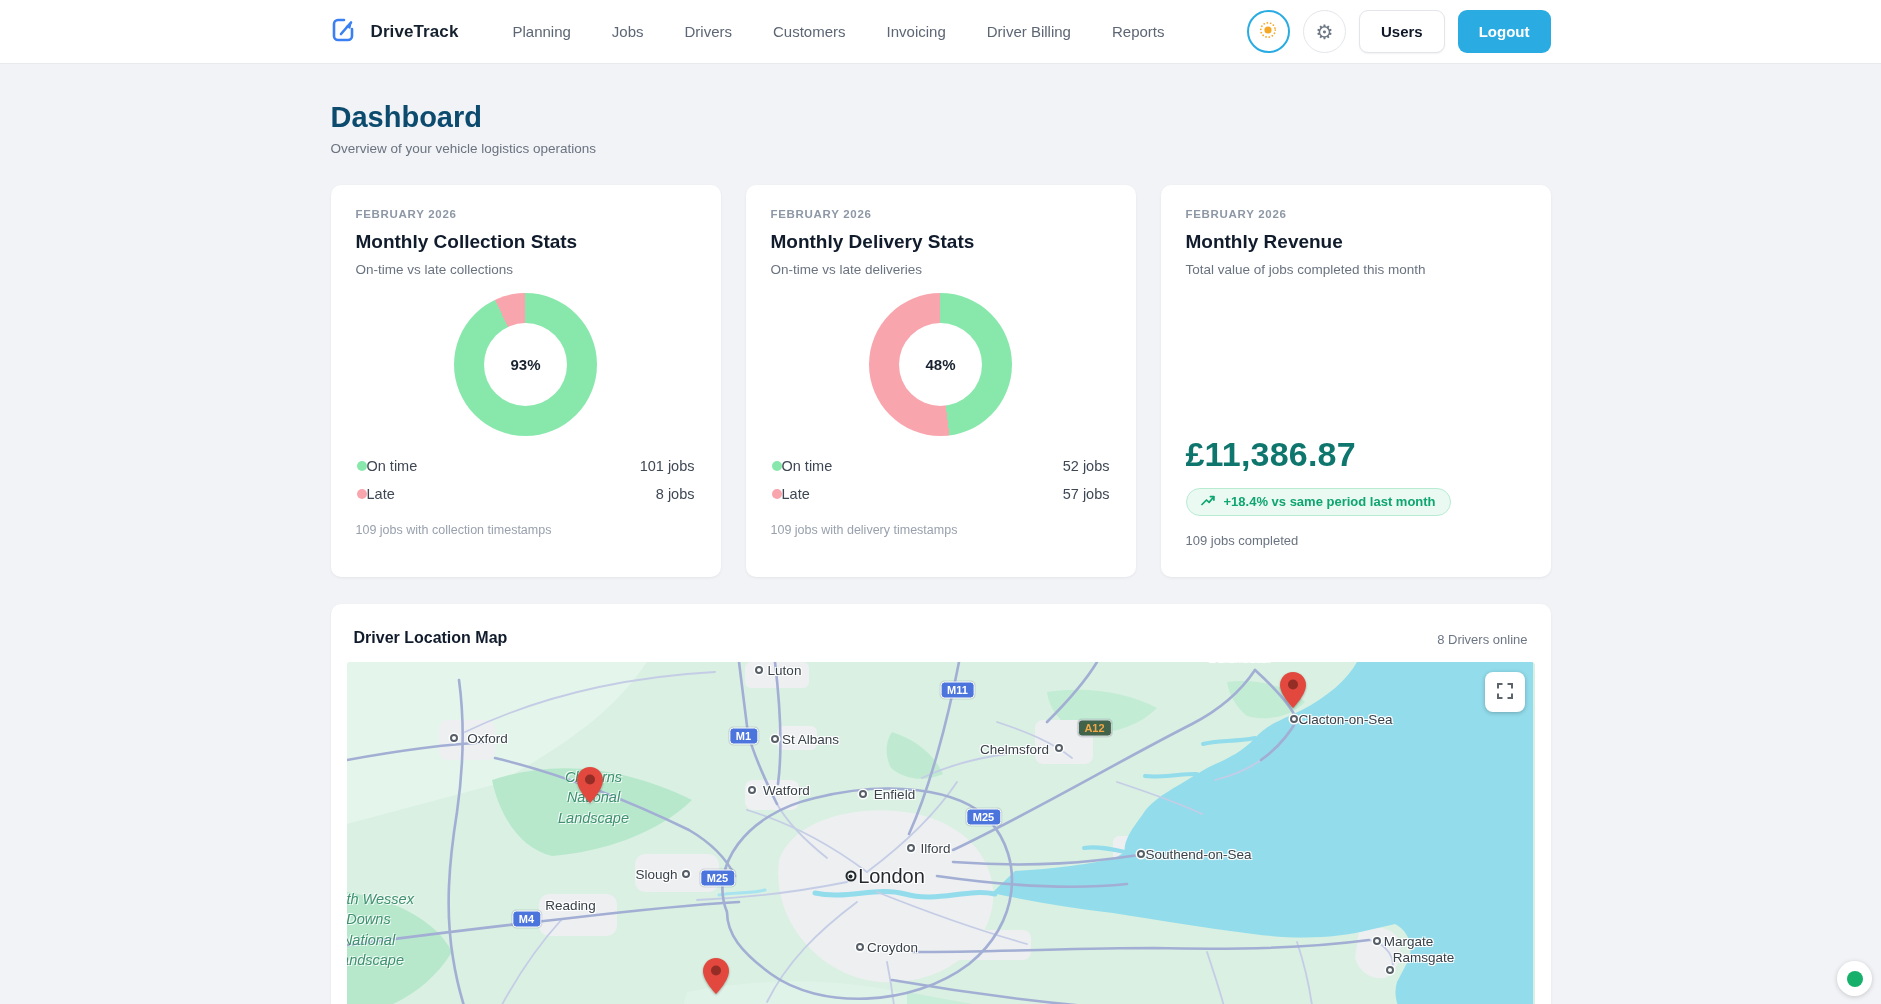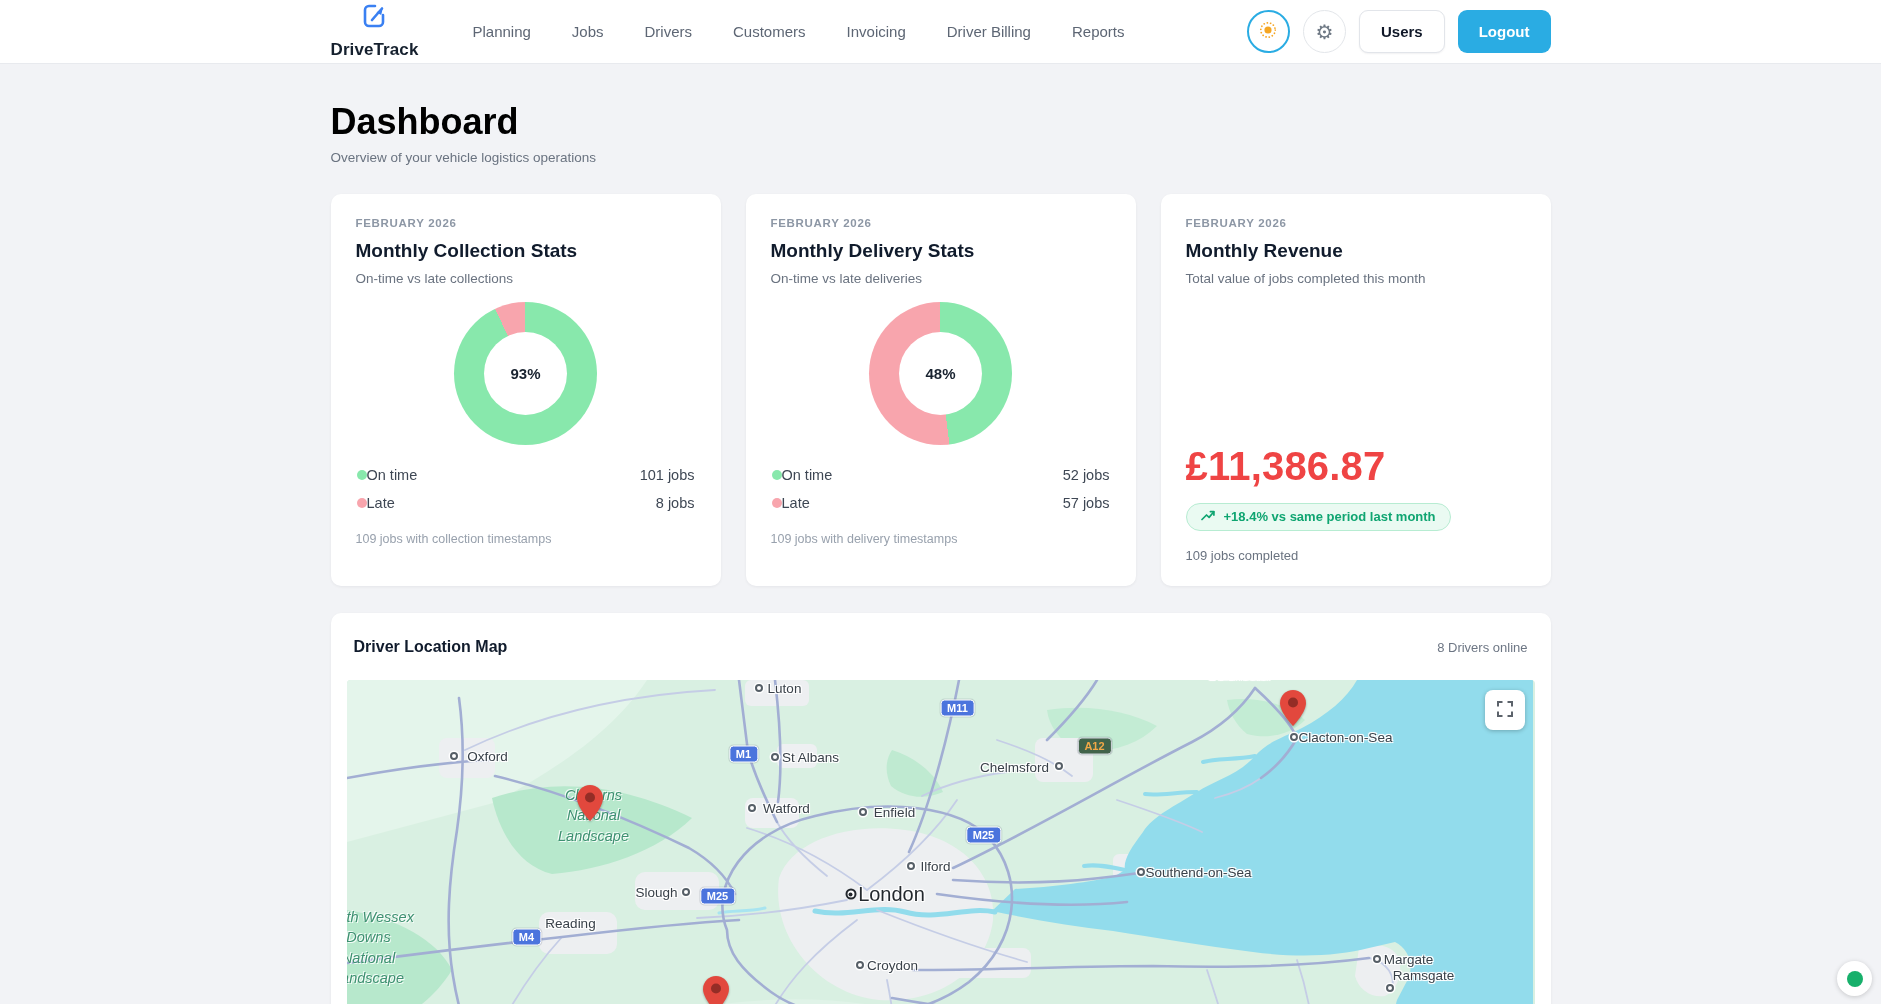--- a/index.html
+++ b/index.html
@@ -3,57 +3,57 @@
 <meta charset="utf-8">
 <style>
   * { margin:0; padding:0; box-sizing:border-box; }
   html,body { width:1881px; height:1004px; overflow:hidden; }
   body { font-family:"Liberation Sans", sans-serif; background:#f2f3f6; color:#16202e; }
   .shell { width:1220px; margin:0 auto; }
 
   
   .header { height:64px; background:#fff; border-bottom:1px solid #e8eaee; }
   .header-inner { width:1220px; margin:0 auto; height:100%; display:flex; align-items:center; }
-  .brand { display:flex; align-items:center; gap:8px; cursor:pointer;flex-direction:column; }
+  .brand { display:flex; align-items:center; gap:16px; cursor:pointer; }
   .brand-name { font-size:17px; font-weight:700; color:#15202e; letter-spacing:.1px; }
   .nav { display:flex; gap:41px; margin-left:54px; }
   .nav a { text-decoration:none; font-size:15px; color:#5d6674; cursor:pointer; white-space:nowrap; }
   .hdr-right { margin-left:auto; display:flex; align-items:center; gap:13px; }
   .icon-btn { width:43px; height:43px; border-radius:50%; background:#fff; display:flex; align-items:center; justify-content:center; cursor:pointer; }
   .theme-btn { border:2px solid #2aace3; }
   .settings-btn { border:1px solid #e3e6ea; color:#6e7884; font-size:20px; line-height:1; }
   .users-btn { background:#fff; border:1px solid #e2e5ea; border-radius:9px; padding:0 21px; height:43px; font-weight:700; font-size:15px; color:#101828; cursor:pointer; box-shadow:0 1px 2px rgba(16,24,40,.06); font-family:inherit; }
   .logout-btn { background:#2aace3; border:none; border-radius:9px; padding:0 21px; height:43px; font-weight:700; font-size:15px; color:#fff; cursor:pointer; font-family:inherit; }
 
   
   .main { padding-top:37px; }
-  h1 { font-size:36px; font-weight:800; color:#000000; margin-bottom:7px; }
+  h1 { font-size:29px; font-weight:800; color:#0c4a6e; margin-bottom:7px; }
   .page-sub { font-size:13.5px; color:#6a7380; margin-bottom:29px; }
 
   
   .cards { display:grid; grid-template-columns:repeat(3,1fr); gap:25px; }
   .card { background:#fff; border-radius:10px; padding:23px 25px; box-shadow:0 1px 3px rgba(16,24,40,.06); min-height:392px; }
   .eyebrow { font-size:11.5px; font-weight:600; letter-spacing:.7px; color:#8d97a5; margin-bottom:11px; }
   .card-title { font-size:19px; font-weight:700; color:#101b2c; margin-bottom:9px; }
   .card-sub { font-size:13.5px; color:#6a7380; }
   .donut-wrap { display:flex; justify-content:center; margin:16px 0 16px; }
   .donut { width:143px; height:143px; border-radius:50%; position:relative; }
   .donut::after { content:""; position:absolute; inset:30px; background:#fff; border-radius:50%; }
   .donut-center { position:absolute; inset:0; display:flex; align-items:center; justify-content:center; font-size:15px; font-weight:700; color:#18222f; z-index:2; }
   .legend-row { display:flex; align-items:center; padding:6px 1px; font-size:14.5px; color:#3e4754; }
   .legend-dot { width:10px; height:10px; border-radius:50%; flex:0 0 auto; }
   .legend-val { margin-left:auto; }
   .card-note { margin-top:15px; font-size:12.5px; color:#98a1ad; }
-  .rev-amount { font-size:40px; font-weight:800; color:#ef4444; letter-spacing:.2px; margin-top:158px; }
+  .rev-amount { font-size:34px; font-weight:800; color:#0f766e; letter-spacing:.2px; margin-top:158px; }
   .rev-badge { display:inline-flex; align-items:center; gap:8px; margin-top:14px; padding:5px 14px 6px; background:#eafaf2; border:1px solid #b7ecd2; border-radius:999px; font-size:13px; font-weight:600; color:#0fa571; }
   .rev-note { margin-top:17px; font-size:13px; color:#6a7380; }
 
   
   .map-card { margin-top:27px; background:#fff; border-radius:10px; padding:16px; box-shadow:0 1px 3px rgba(16,24,40,.06); }
-  .map-head { display:flex; align-items:center; margin:9px 7px 24px; }
+  .map-head { display:flex; align-items:flex-end; margin:9px 7px 15px; }
   .map-title { font-size:16px; font-weight:700; color:#101b2c; }
   .map-status { margin-left:auto; font-size:13px; color:#6d7684; }
   .map-viewport { position:relative; height:480px; border-radius:4px; overflow:hidden; background:#d9f0e2; cursor:grab; }
   .map-viewport svg.base { position:absolute; left:0; top:0; }
   .map-label { position:absolute; transform:translate(-50%,-50%); font-size:13.5px; color:#394149; white-space:nowrap; z-index:3;
     text-shadow:-1px -1px 0 #fff,1px -1px 0 #fff,-1px 1px 0 #fff,1px 1px 0 #fff,0 0 3px #fff; }
   .map-label.capital { font-size:20px; font-weight:500; color:#23282d; }
   .map-label.area { font-style:italic; font-size:14.5px; color:#3e9071; text-align:center; line-height:1.4; white-space:pre-line;
     text-shadow:-1px -1px 0 rgba(255,255,255,.85),1px 1px 0 rgba(255,255,255,.85); }
   .city-dot { position:absolute; width:8px; height:8px; border:2px solid #565f67; background:#fff; border-radius:50%; transform:translate(-50%,-50%); box-shadow:0 0 0 1.5px #fff; z-index:3; }

